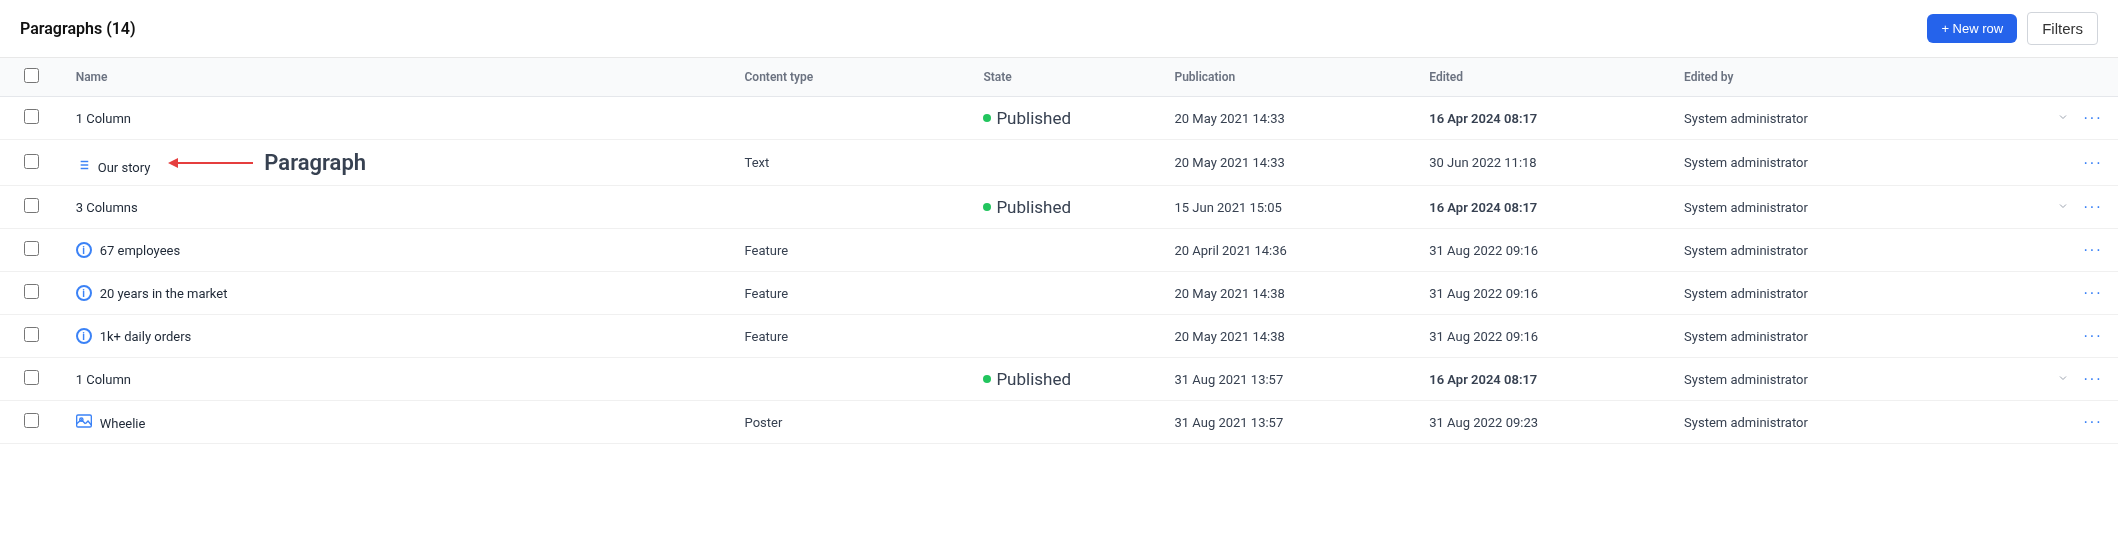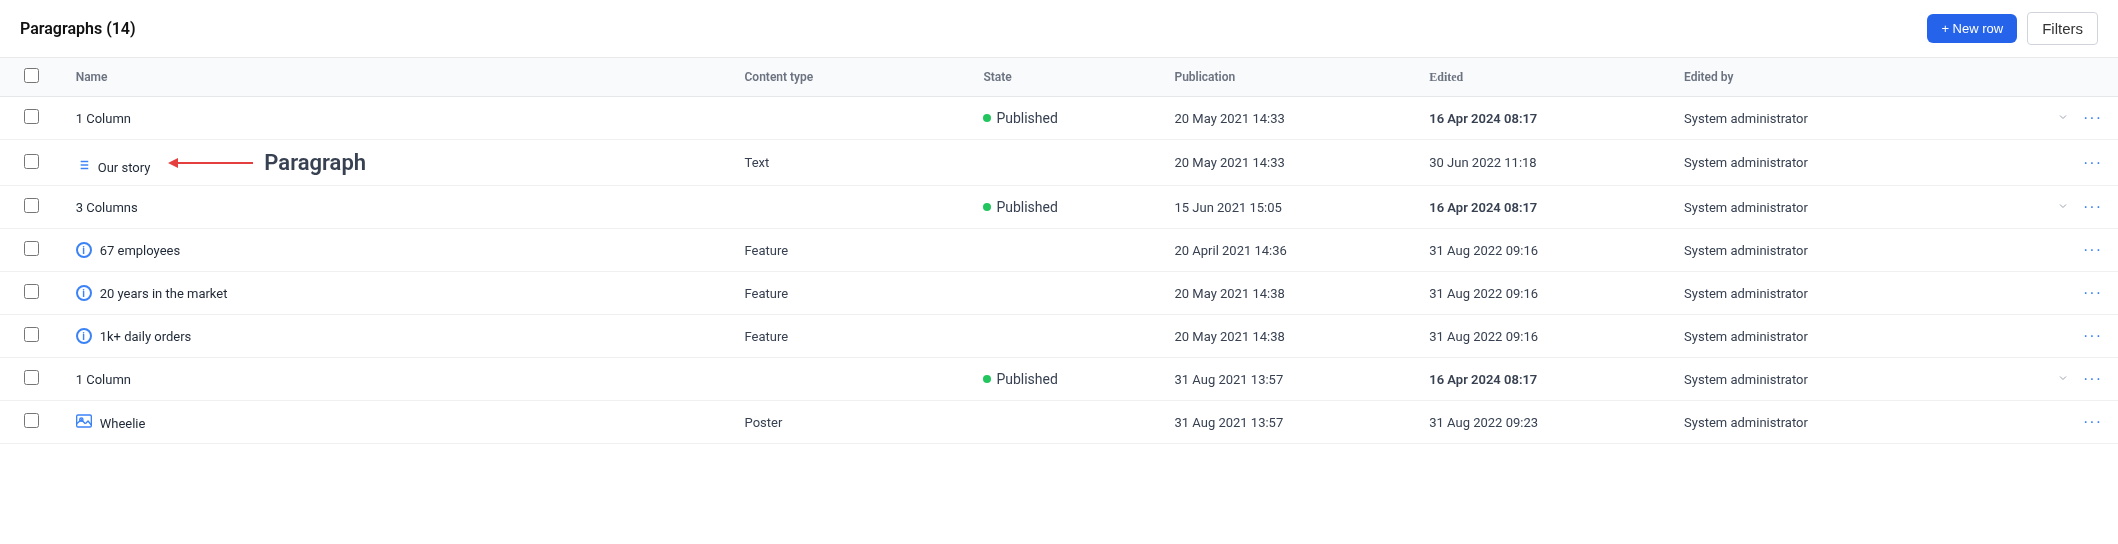--- a/index.html
+++ b/index.html
@@ -125,21 +125,21 @@
       min-width: 350px;
     }
     .name-text {
       font-size: 13px;
       color: #1f2937;
     }
     .status-badge {
       display: inline-flex;
       align-items: center;
       gap: 5px;
-      font-size: 14px;
+      font-size: 17px;
       color: #374151;
     }
     .status-dot {
       width: 8px;
       height: 8px;
       border-radius: 50%;
       background: #22c55e;
       display: inline-block;
     }
     .icon-list {
@@ -179,21 +179,21 @@
       cursor: pointer;
       color: #3b82f6;
       font-size: 16px;
       padding: 2px 4px;
       letter-spacing: 1px;
     }
     .col-name { width: 420px; }
     .col-content { width: 150px; }
     .col-state { width: 120px; }
     .col-publication { width: 160px; }
-    .col-edited { width: 160px; font-family: Liberation Serif, serif; }
+    .col-edited { width: 160px; }
     .col-editedby { width: 200px; }
     .col-actions { width: 80px; }
   </style>
 </head>
 <body>
 
 <div class="container">
   <div class="header">
     <div class="header-left">
       <span class="page-title">Paragraphs (14)</span>

